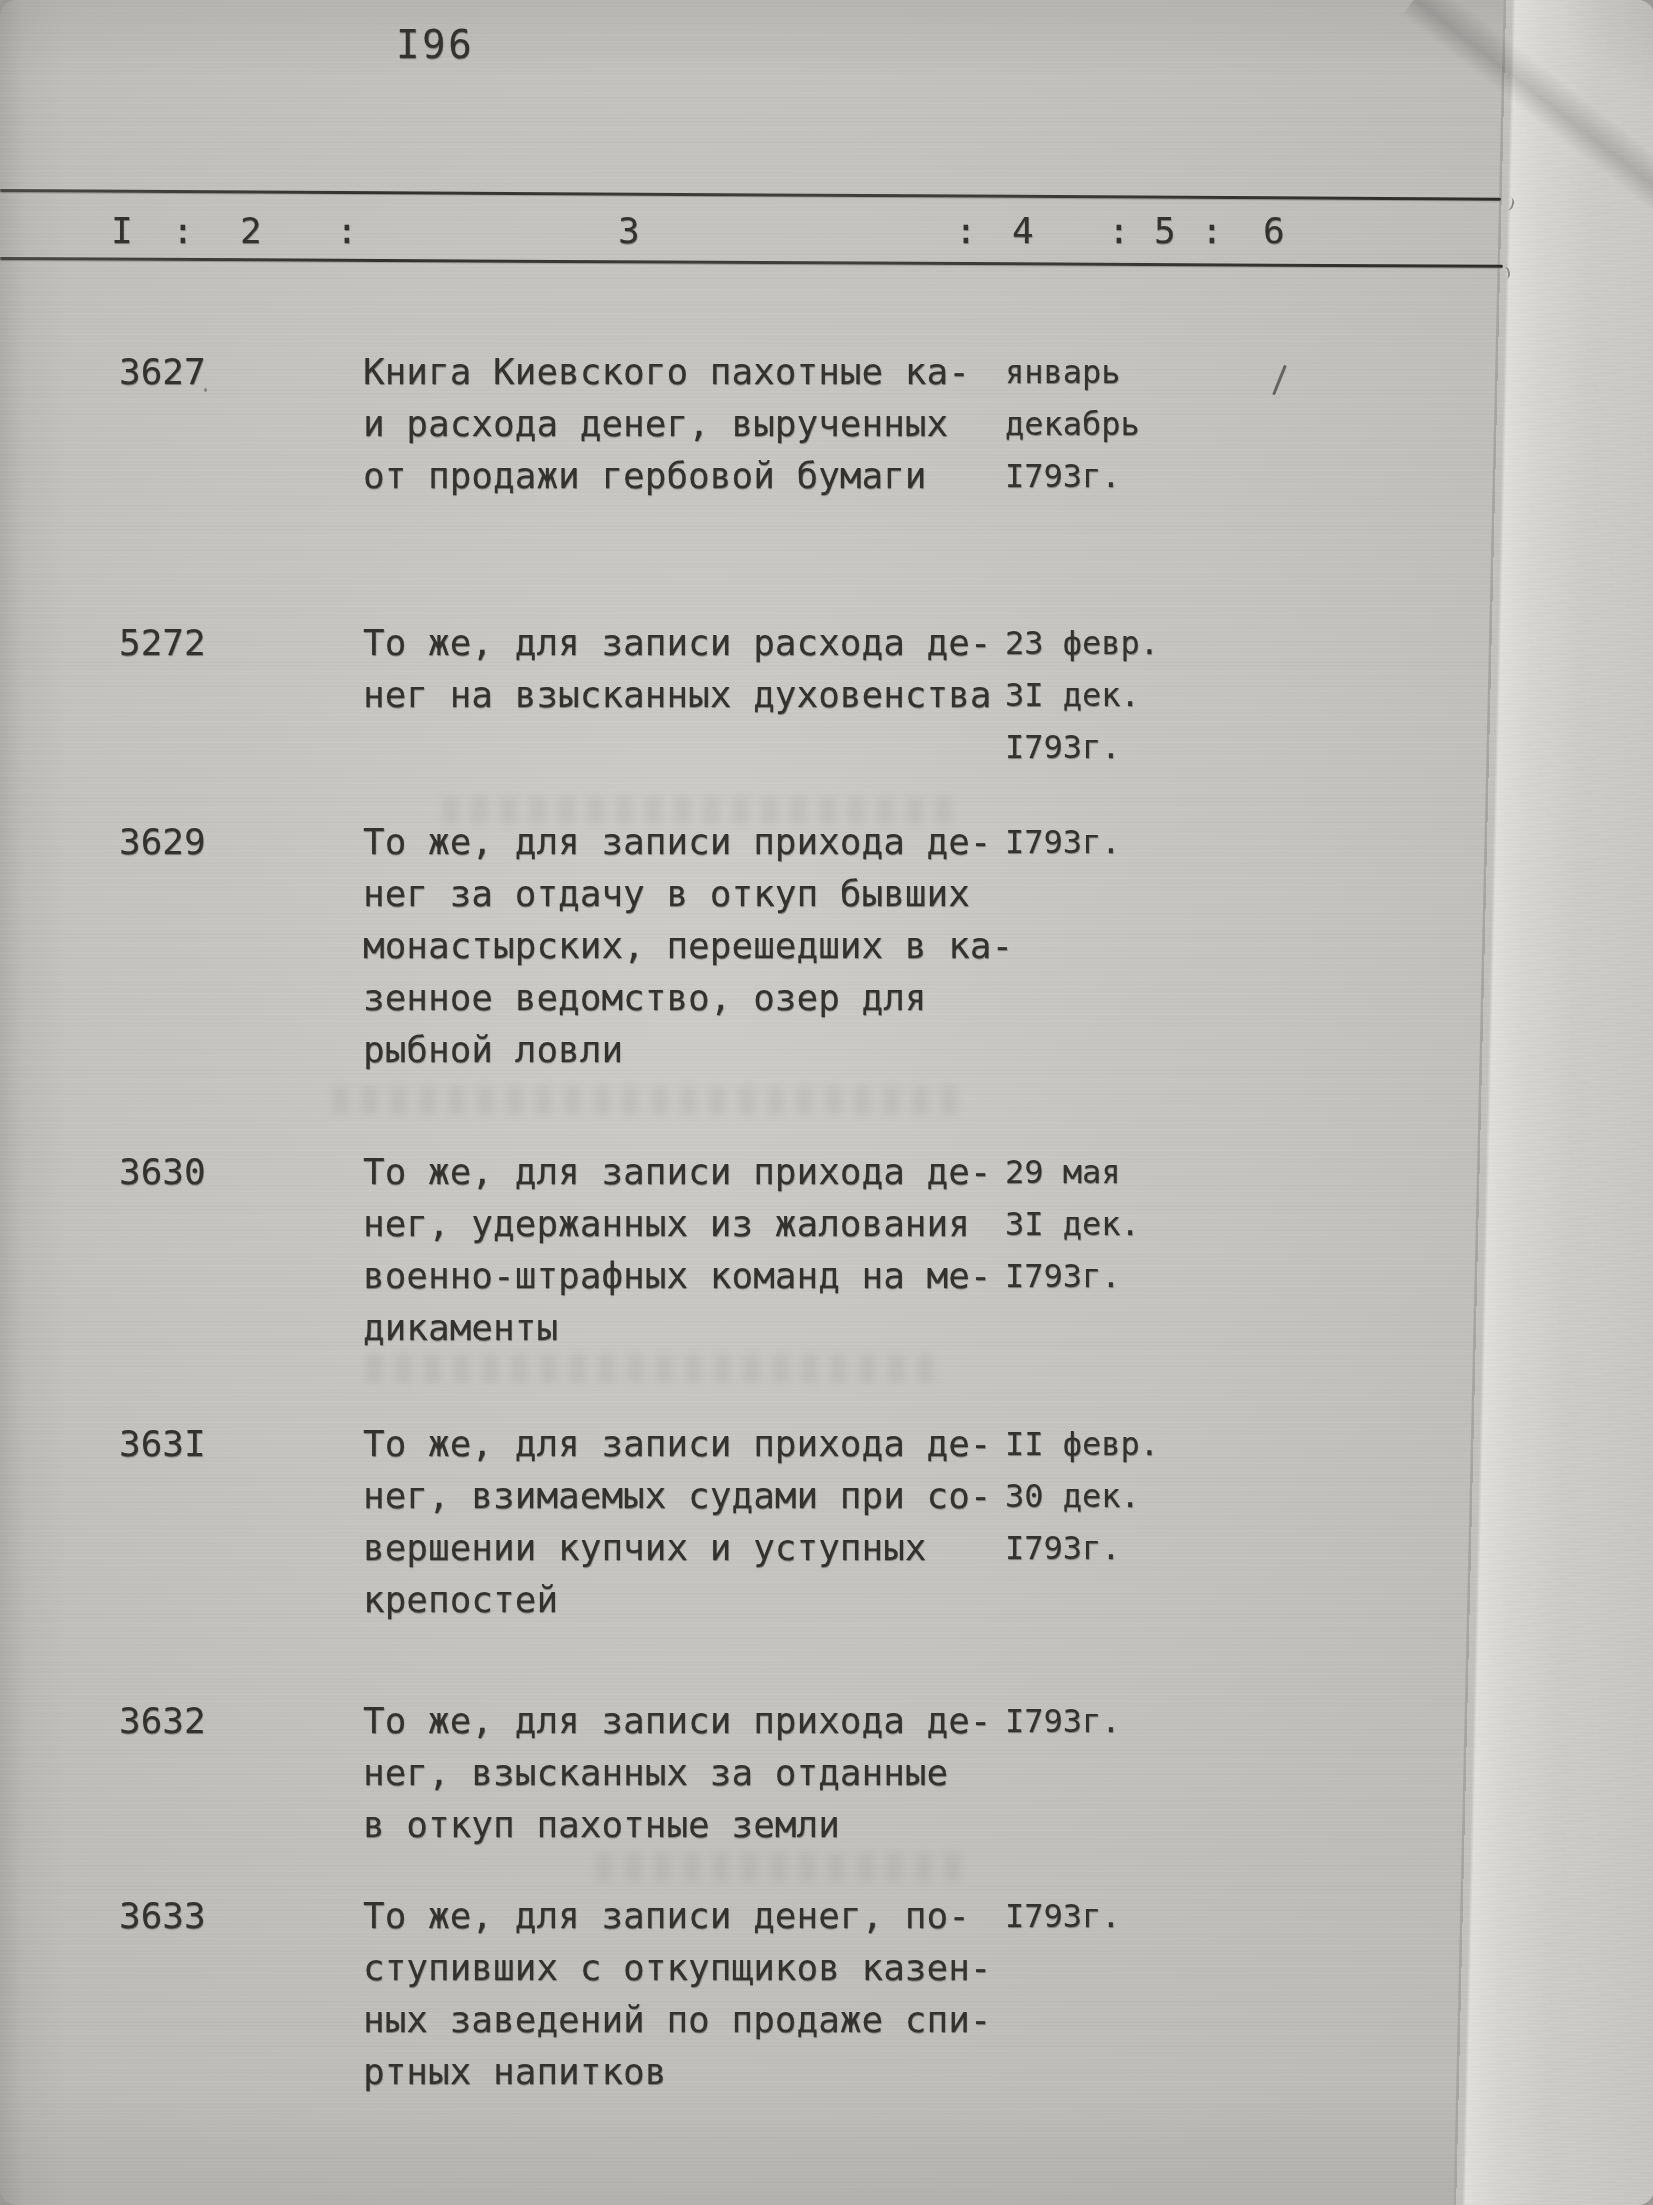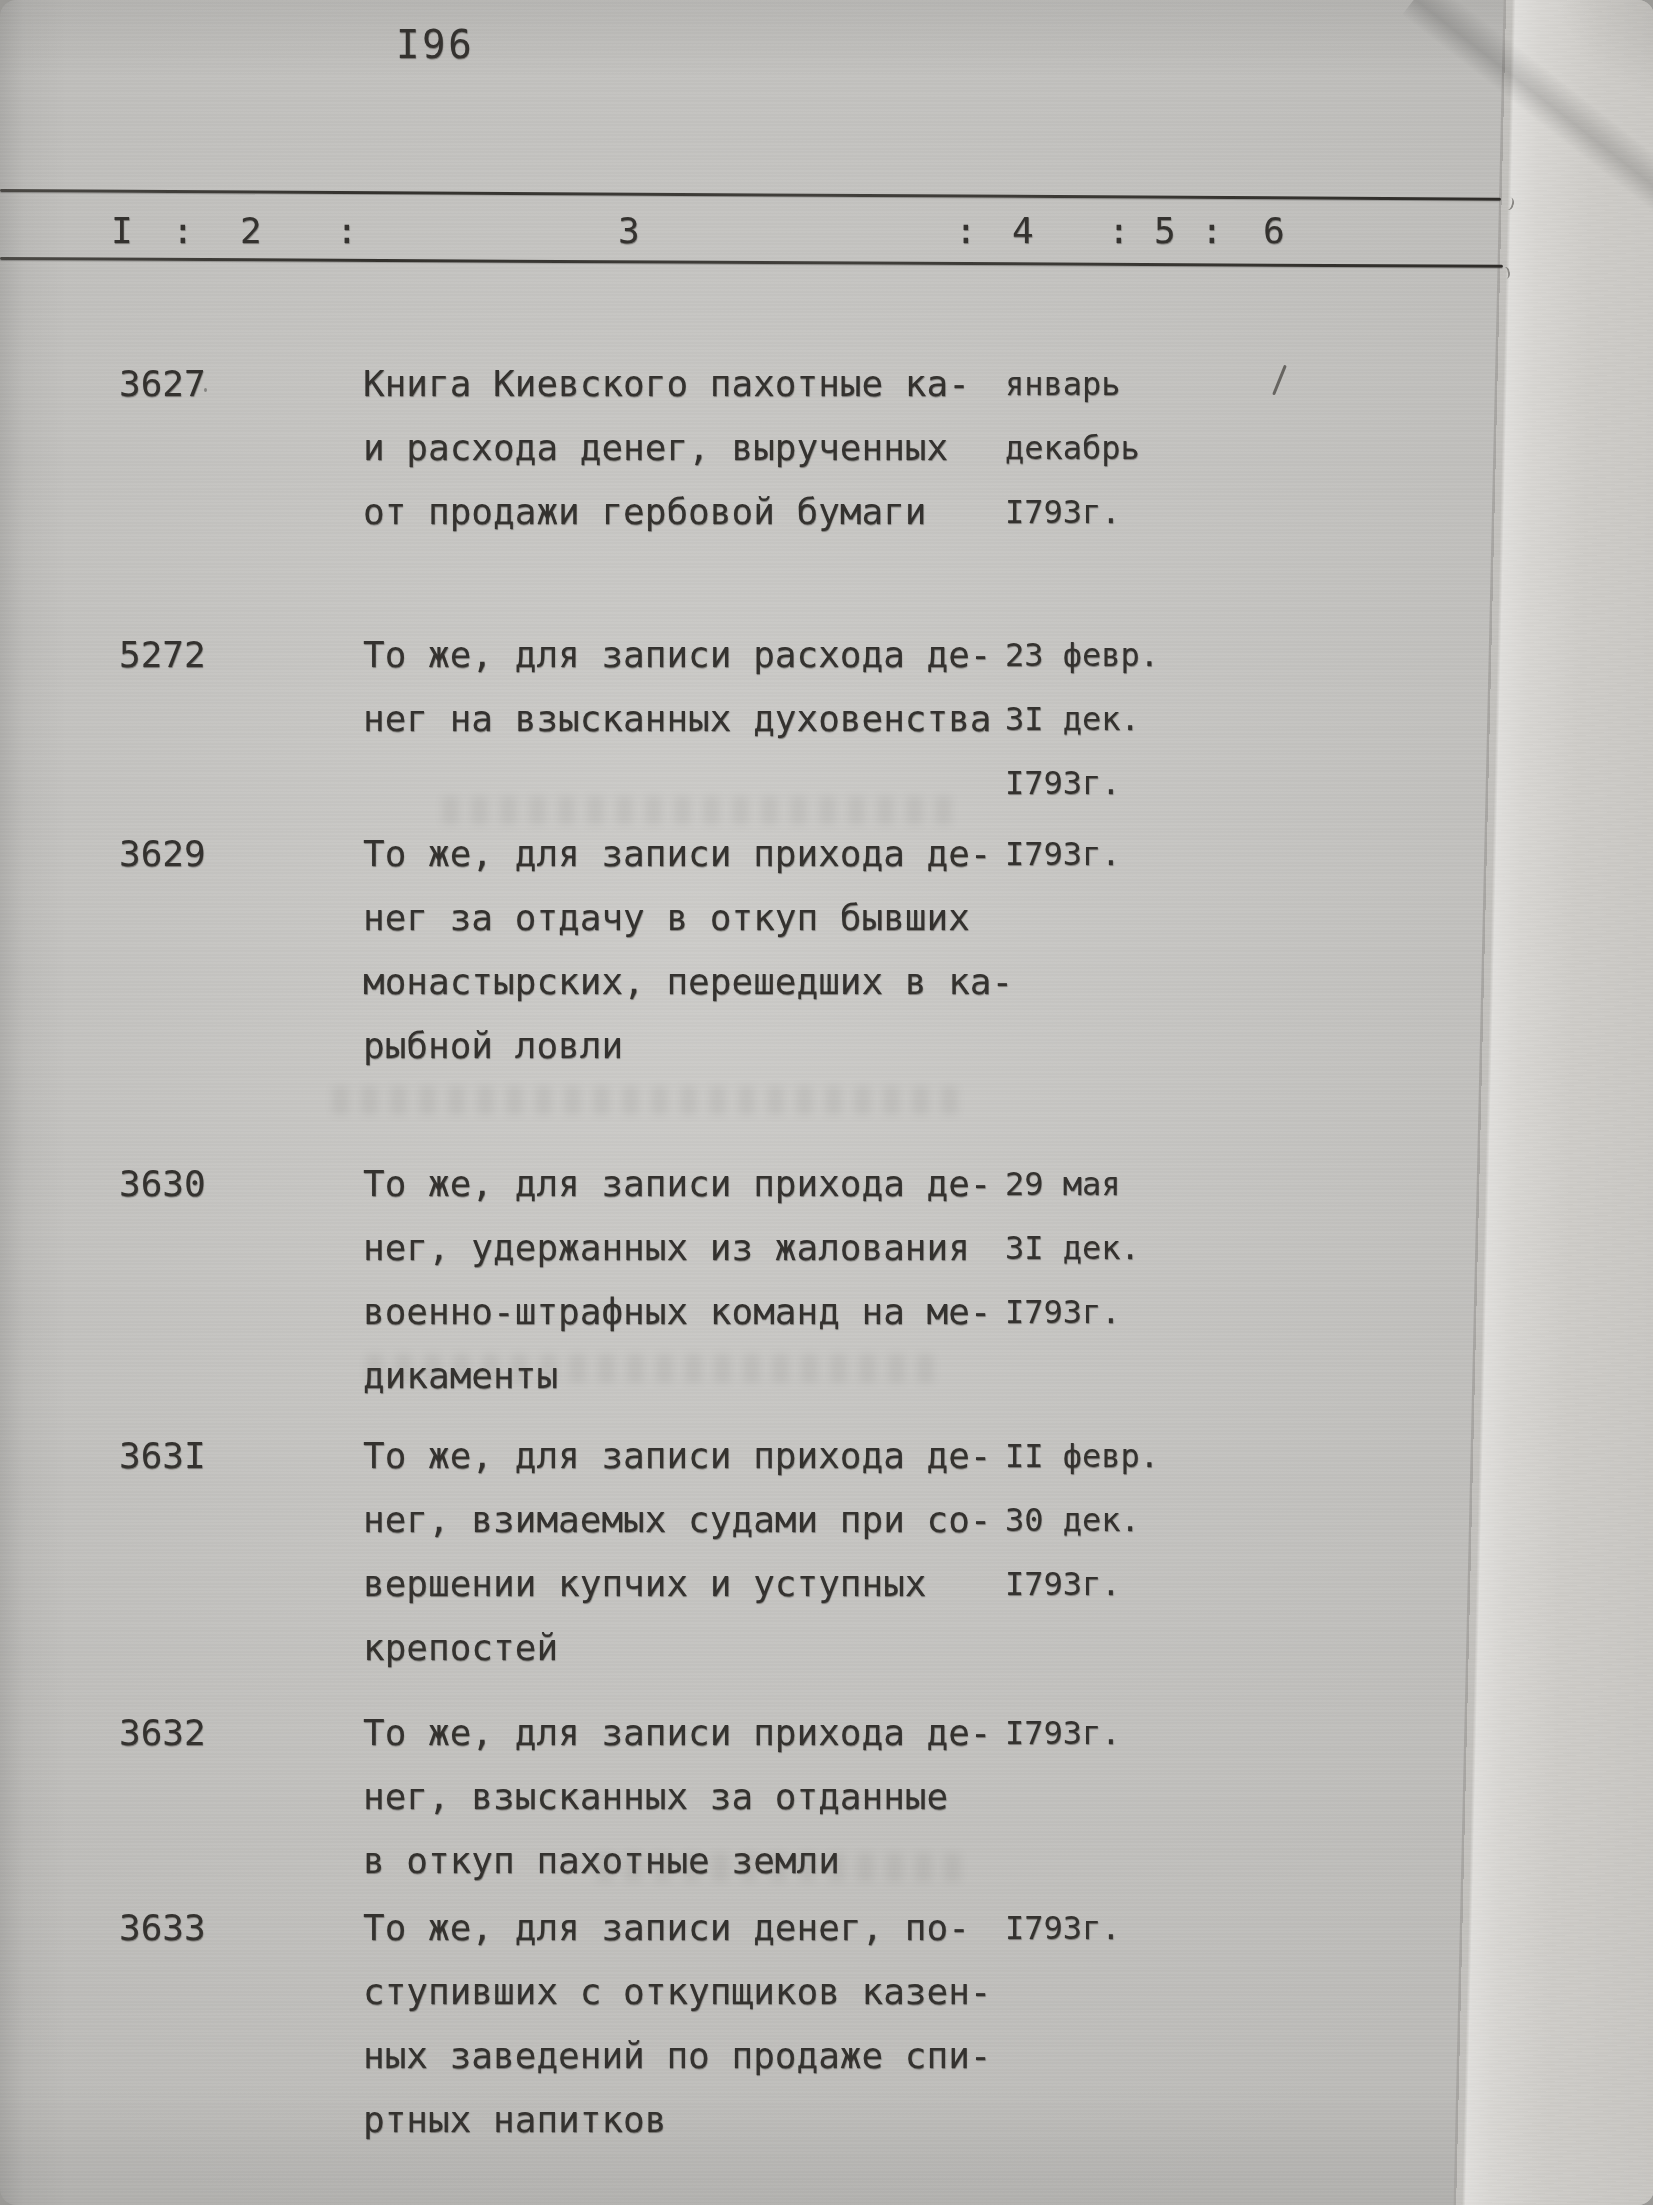--- a/index.html
+++ b/index.html
@@ -51,21 +51,21 @@
 
   
   .page-number{position:absolute;left:396px;top:22px;font-size:39px;letter-spacing:2.6px;}
 
   
   #entries{position:absolute;left:0;top:0;width:100%;height:100%;}
   .entry{position:absolute;left:0;width:1654px;}
   .entry-number{position:absolute;left:119px;top:0;font-size:36px;line-height:52px;white-space:pre;}
   .entry-desc{position:absolute;left:363px;top:0;width:659px;font-size:36px;}
   .entry-dates{position:absolute;left:1005px;top:0;width:289px;font-size:32px;}
-  .tline{height:52px;line-height:52px;white-space:pre;margin-top:12px;}
+  .tline{height:52px;line-height:52px;white-space:pre;}
   .insert-above{
     position:absolute;top:-23px;font-size:31.5px;line-height:31.5px;
     text-shadow:0.4px 0.5px 0.9px rgba(48,46,42,0.5);
   }
 
   
   .slash-mark{position:absolute;left:1278px;top:364px;width:2.6px;height:32px;
     background:rgba(72,70,66,0.75);border-radius:1.7px;transform:rotate(22deg);}
   .speck-a{position:absolute;left:1504px;top:197px;width:7.7px;height:12.8px;
     border-right:2.6px solid rgba(62,60,56,0.55);border-radius:50%;transform:rotate(14deg);}
@@ -136,20 +136,21 @@
           <div class="tline">3I дек.</div>
           <div class="tline">I793г.</div>
         </div>
       </div>
       <div class="entry" style="top: 816px;">
         <div class="entry-number tline">3629</div>
         <div class="entry-desc">
           <div class="tline">То же, для записи прихода де-</div>
           <div class="tline">нег за отдачу в откуп бывших</div>
           <div class="tline">монастырских, перешедших в ка-</div>
+          <div class="tline">зенное ведомство, озер для</div>
           <div class="tline">рыбной ловли</div>
         </div>
         <div class="entry-dates">
           <div class="tline">I793г.</div>
         </div>
       </div>
       <div class="entry" style="top: 1146px;">
         <div class="entry-number tline">3630</div>
         <div class="entry-desc">
           <div class="tline">То же, для записи прихода де-</div>

